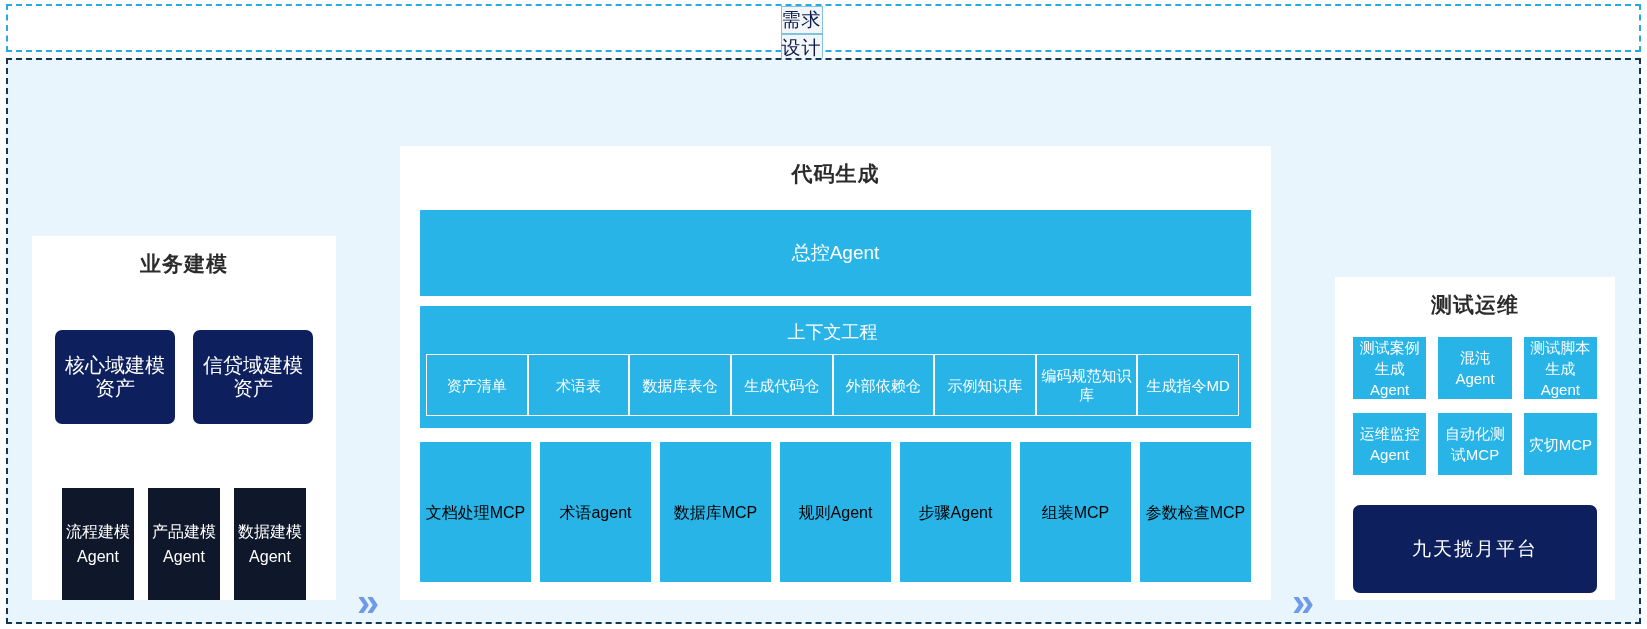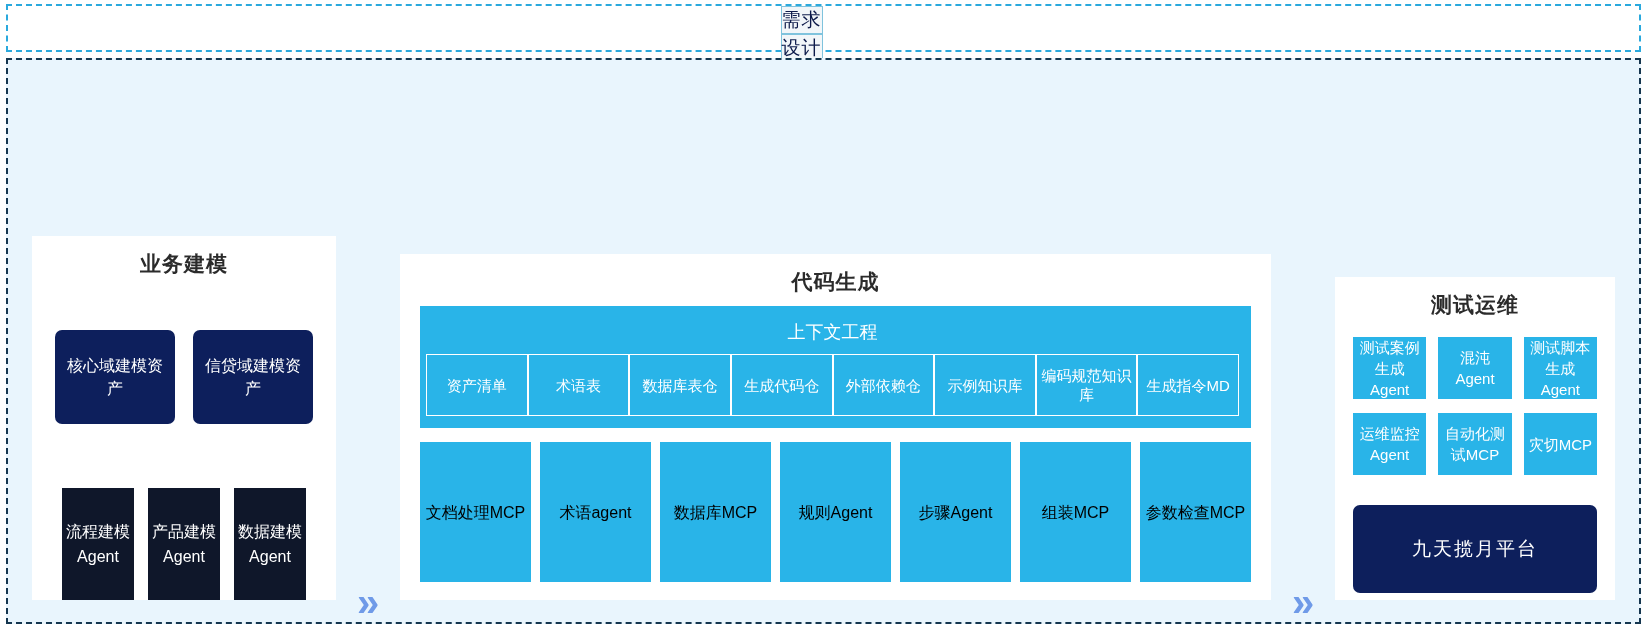--- a/index.html
+++ b/index.html
@@ -86,21 +86,21 @@
     gap: 18px;
     justify-content: center;
     margin-top: 52px;
   }
   .navy-box {
     width: 120px;
     height: 94px;
     background: #0d1f5c;
     border-radius: 7px;
     color: #ffffff;
-    font-size: 16px;
+    font-size: 20px;
     line-height: 23px;
     display: flex;
     align-items: center;
     justify-content: center;
     text-align: center;
     padding: 0 6px;
   }
   .agent-row {
     display: flex;
     gap: 14px;
@@ -285,20 +285,23 @@
 
     <div class="chevron">
       <span>»</span>
     </div>
 
     <div class="panel panel-center">
       <div class="panel-title">代码生成</div>
 
       <div class="center-inner">
 
+        <div class="master-agent">
+          <span>总控Agent</span>
+        </div>
 
         <div class="ctx-block">
           <div class="ctx-title">上下文工程</div>
           <div class="ctx-items">
             <div class="ctx-item">
               <span>资产清单</span>
             </div>
             <div class="ctx-item">
               <span>术语表</span>
             </div>

